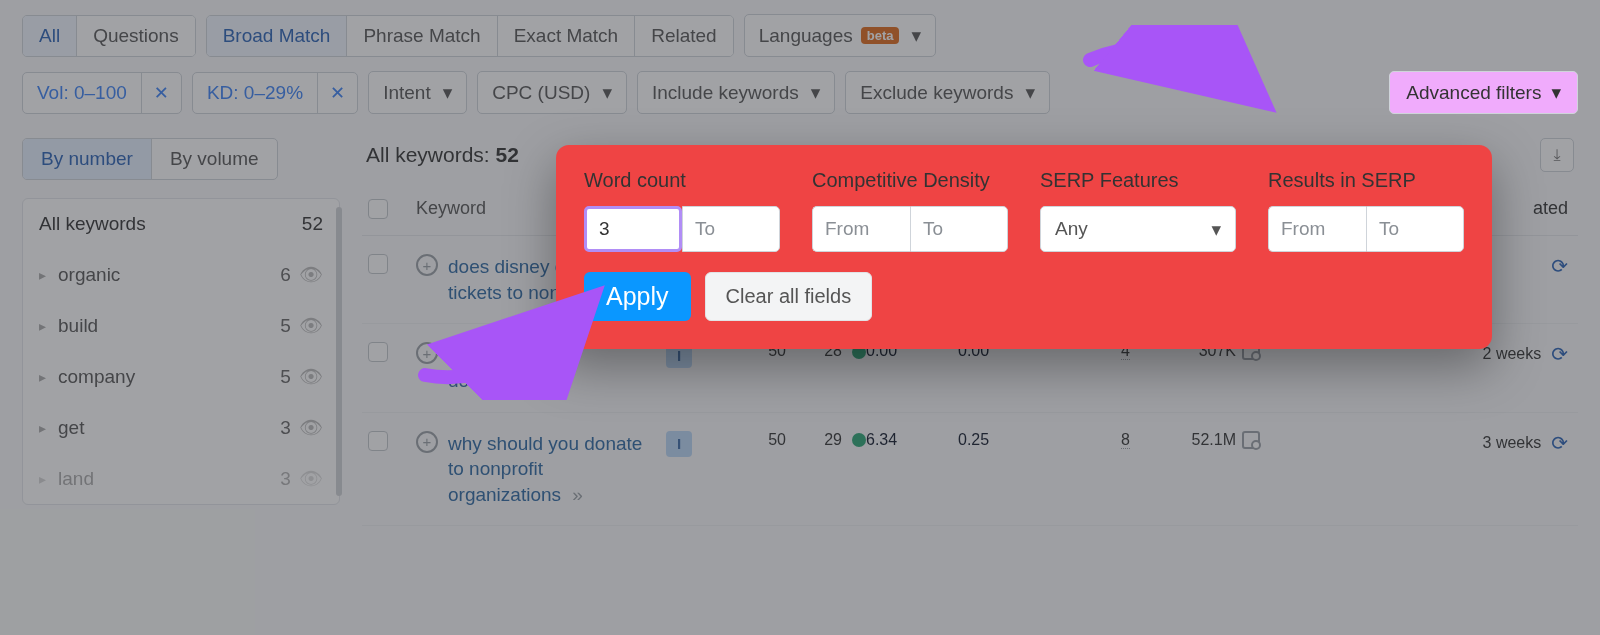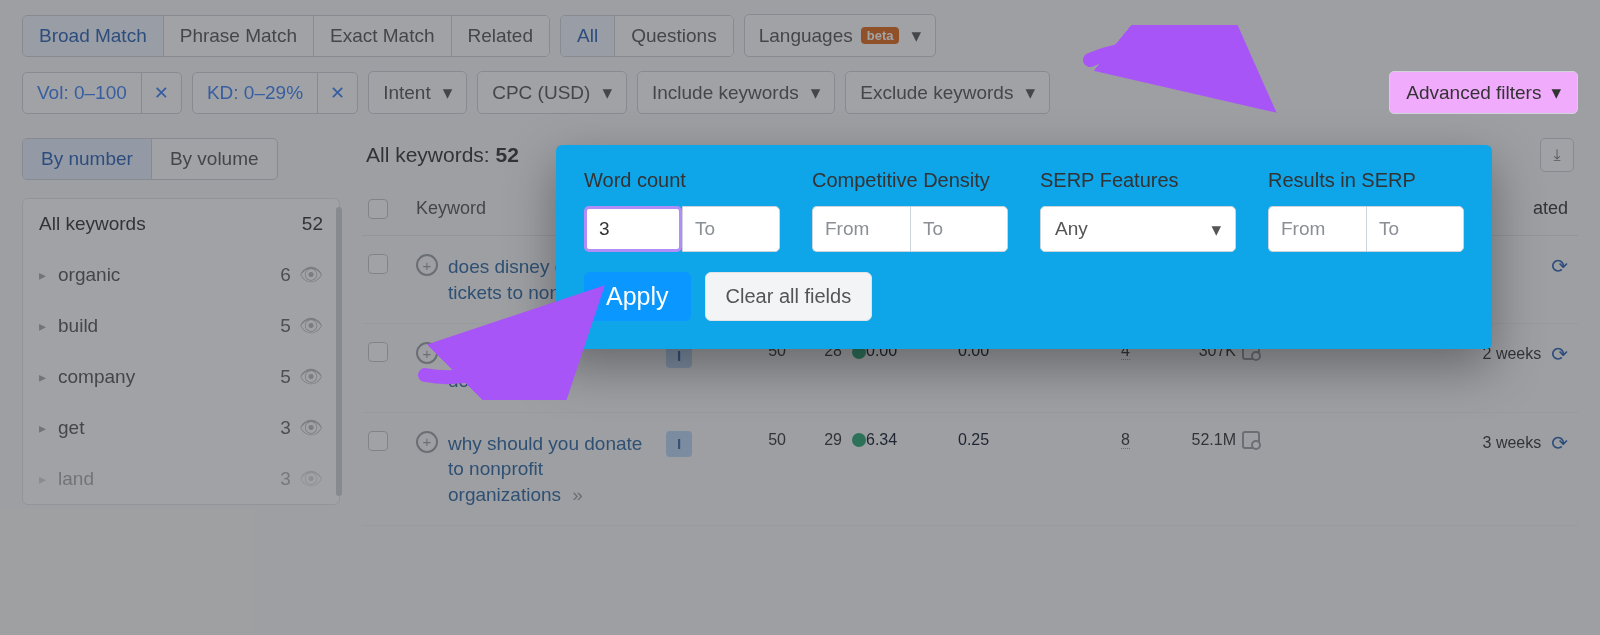--- a/index.html
+++ b/index.html
@@ -70,21 +70,21 @@
   .chevs{color:#9aa0a6;margin-left:6px}
   .ibadge{display:inline-flex;width:26px;height:26px;background:#b9d6f6;border-radius:4px;align-items:center;justify-content:center;font-weight:bold;color:#3a6aa7;font-size:15px}
   .dot{width:14px;height:14px;background:#2aa574;border-radius:50%;display:inline-block;margin-left:10px;vertical-align:middle}
   .serp{display:inline-flex;align-items:center;gap:6px;justify-content:flex-end}
   .serpi{width:18px;height:18px;border:2px solid #9aa0a6;border-radius:3px;display:inline-block;position:relative}
   .serpi::after{content:"";position:absolute;width:6px;height:6px;border:2px solid #9aa0a6;border-radius:50%;right:-3px;bottom:-3px;background:#fff}
   .upd{display:flex;gap:10px;justify-content:flex-end;align-items:center}
   .refresh{color:#2a62b6;font-size:20px;cursor:pointer}
 
   
-  .popover{position:absolute;left:556px;top:145px;width:936px;background:#0ea5e9;border-radius:6px;box-shadow:0 18px 50px rgba(0,0,0,.35);padding:24px 28px 28px 28px;z-index:4}
+  .popover{position:absolute;left:556px;top:145px;width:936px;background:#ef4444;border-radius:13px;box-shadow:0 18px 50px rgba(0,0,0,.35);padding:24px 28px 28px 28px;z-index:4}
   .pop-cols{display:flex;gap:32px}
   .pcol{flex:1;min-width:0}
   .plabel{font-size:20px;color:#333;margin-bottom:14px;white-space:nowrap}
   .prow{display:flex;gap:0}
   .pin{height:46px;border:1px solid var(--border);font-size:19px;padding:0 12px;width:50%;background:#fff;color:#333}
   .pin:first-child{border-radius:5px 0 0 5px;border-right:none}
   .pin:last-child{border-radius:0 5px 5px 0}
   .pin::placeholder{color:#8a8f95}
   .pin.hl{border:3px solid #b18df6;border-radius:5px;position:relative;z-index:1}
   .pselect{height:46px;border:1px solid var(--border);border-radius:5px;width:100%;display:flex;align-items:center;justify-content:space-between;padding:0 14px;font-size:19px;color:#555;cursor:pointer;background:#fff}
@@ -98,28 +98,28 @@
   
   svg.anno{position:absolute;z-index:6;pointer-events:none}
 
   .under{border-bottom:1px dotted #9aa0a6}
 </style>
 </head>
 <body>
 
 <div class="chips-row">
   <div class="chip-group">
+    <div class="chip sel">All</div>
+    <div class="chip">Questions</div>
+  </div>
+  <div class="chip-group">
     <div class="chip sel">Broad Match</div>
     <div class="chip">Phrase Match</div>
     <div class="chip">Exact Match</div>
     <div class="chip">Related</div>
-  </div>
-  <div class="chip-group">
-    <div class="chip sel">All</div>
-    <div class="chip">Questions</div>
   </div>
   <div class="chip-single">
     <span>Languages</span>
     <span class="beta">beta</span>
     <span class="dd">▾</span>
   </div>
 </div>
 
 <div class="chips-row" style="padding-top:14px">
   <div class="tag">

